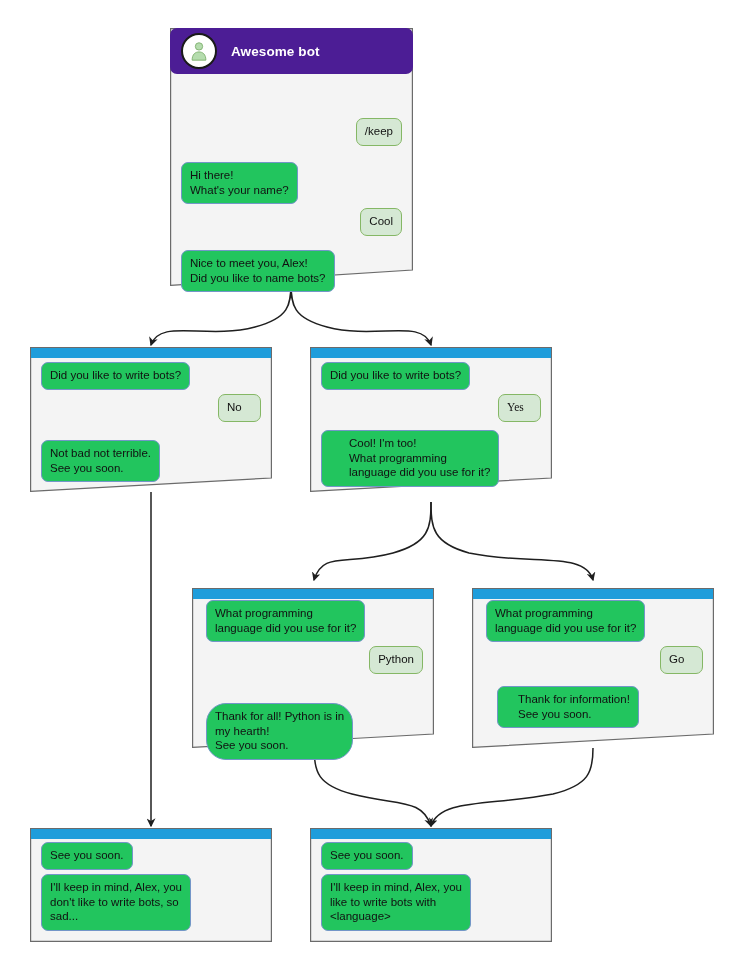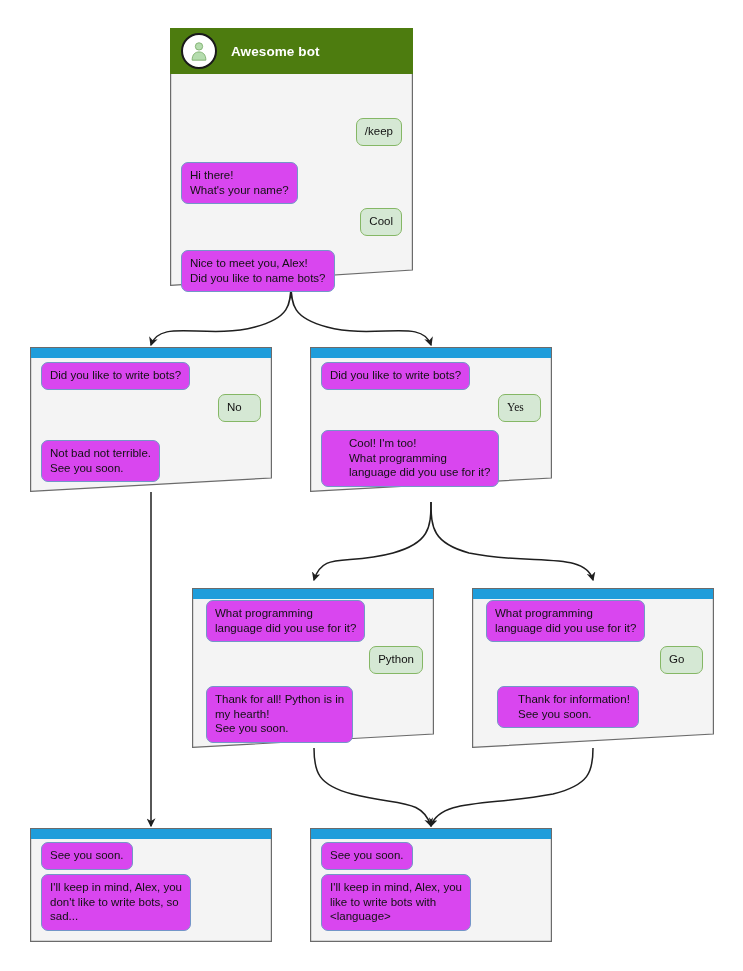--- a/index.html
+++ b/index.html
@@ -112,21 +112,21 @@
     box-sizing: border-box;
     border-radius: 7px;
     border: 1px solid;
     padding: 5px 8px 6px 8px;
     font-size: 11.5px;
     line-height: 14.5px;
     color: #111111;
     white-space: pre-line;
   }
   .bubble.bot {
-    background: #d946ef;
+    background: #22c55e;
     border-color: #7396c8;
   }
   .bubble.user {
     background: #d5e8d4;
     border-color: #85b765;
     text-align: left;
   }
 </style>
 </head>
 <body>
@@ -151,21 +151,21 @@
     <path d="M 314,748 C 314,772 318,785 352,794 C 398,806 422,798 431,826" fill="none" stroke="#1f1f1f" stroke-width="1.5" marker-end="url(#arrow)"></path>
     <path d="M 593,748 C 593,772 589,785 553,794 C 490,806 440,798 431,826" fill="none" stroke="#1f1f1f" stroke-width="1.5" marker-end="url(#arrow)"></path>
   </svg>
 
   <div class="card" id="card-root" style="left:170px; top:28px; width:243px; height:258px;">
     <svg class="card-shape" viewBox="0 0 243 258" preserveAspectRatio="none">
 
       <path d="M 0.6,0.6 L 242.4,0.6 L 242.4,242 L 0.6,257.4 Z" fill="#f4f4f4" stroke="#6b6b6b" stroke-width="1.2"></path>
     </svg>
     <div class="card-inner">
-      <div class="root-header" style="background:#4d7c0f;">
+      <div class="root-header" style="background:#4c1d95;border-radius:7px;">
         <div class="avatar">
           <svg width="22" height="22" viewBox="0 0 24 24" aria-hidden="true">
             <circle cx="12" cy="7" r="4" fill="#b5dcae" stroke="#7fb06e" stroke-width="1"></circle>
             <path d="M4.5 22 C4.5 15.6 8 13 12 13 C16 13 19.5 15.6 19.5 22 Z" fill="#b5dcae" stroke="#7fb06e" stroke-width="1"></path>
           </svg>
         </div>
         <div class="root-title">Awesome bot</div>
       </div>
 
       <div class="chat" style="top:46px; height:212px;">
@@ -213,21 +213,21 @@
   <div class="card" id="card-python" style="left:192px; top:588px; width:242px; height:160px;">
     <svg class="card-shape" viewBox="0 0 242 160" preserveAspectRatio="none">
       <path d="M 0.6,0.6 L 241.4,0.6 L 241.4,146 L 0.6,159.4 Z" fill="#f4f4f4" stroke="#6b6b6b" stroke-width="1.2"></path>
     </svg>
     <div class="card-inner">
       <div class="thin-header" style="background:#1f9ddb; left:1px; right:1px; top:1px;"></div>
       <div class="chat" style="top:11px; height:149px;">
         <div class="bubble bot" style="left:14px; top:1px;">What programming
 language did you use for it?</div>
         <div class="bubble user" style="right:11px; top:47px; min-width:43px;">Python</div>
-        <div class="bubble bot" style="left:14px; top:87px;">Thank for all! Python is in
+        <div class="bubble bot" style="left:14px; top:104px;border-radius:20px;">Thank for all! Python is in
 my hearth!
 See you soon.</div>
       </div>
     </div>
   </div>
 
   <div class="card" id="card-go" style="left:472px; top:588px; width:242px; height:160px;">
     <svg class="card-shape" viewBox="0 0 242 160" preserveAspectRatio="none">
       <path d="M 0.6,0.6 L 241.4,0.6 L 241.4,146 L 0.6,159.4 Z" fill="#f4f4f4" stroke="#6b6b6b" stroke-width="1.2"></path>
     </svg>

